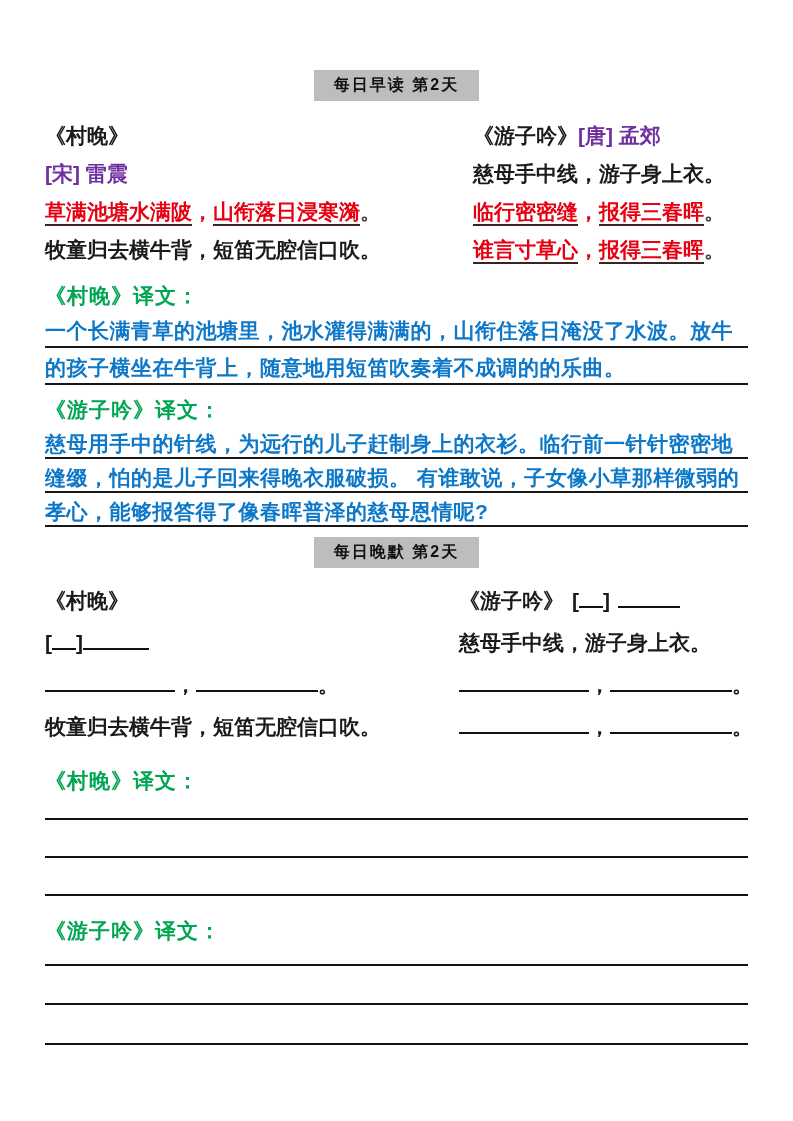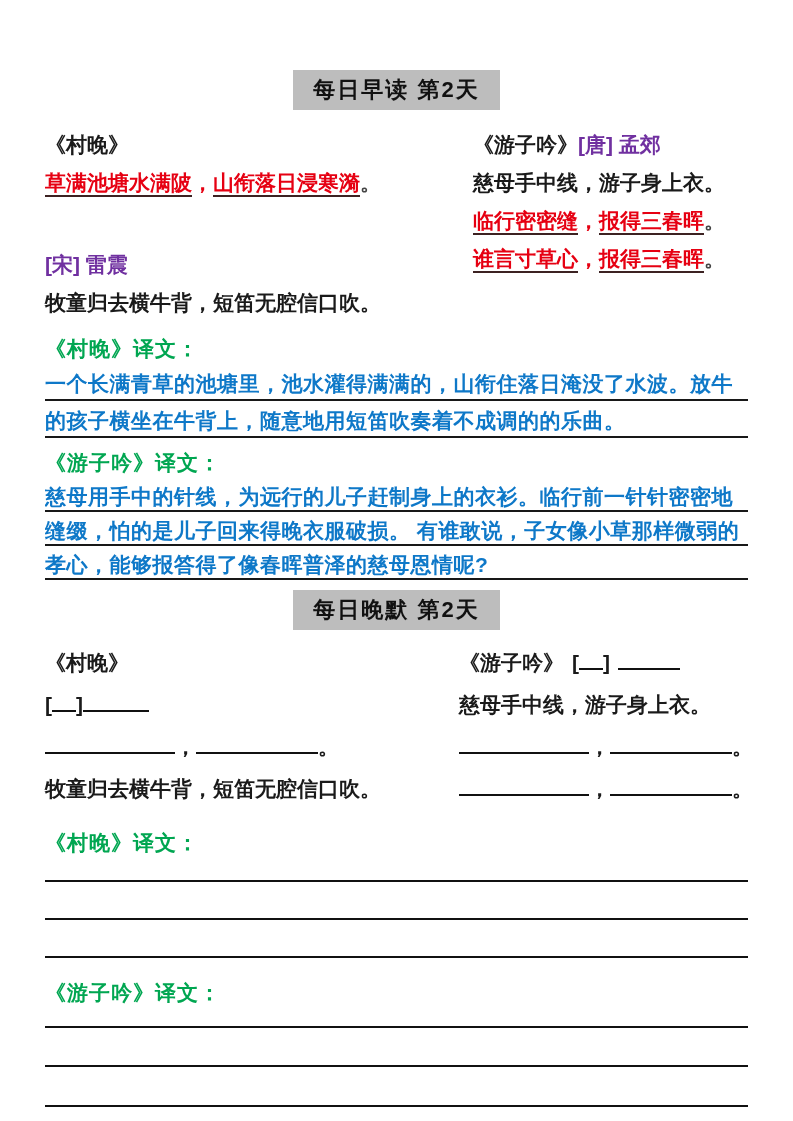--- a/index.html
+++ b/index.html
@@ -12,33 +12,33 @@
     overflow:hidden;
   }
   .page { padding:70px 45px 0 45px; }
 
   
   .sec-title-row { text-align:center; }
   .hl {
     display:inline-block;
     background:var(--c-title_bg,#bdbdbd);
     color:#111;
-    font-size:22px;
+    font-size:16px;
     padding:5px 20px;
     letter-spacing:2px;
   }
 
   
   .cols { display:flex; margin-top:16px; }
   .col-left  { width:350px; }
   .col-right { margin-left:78px; flex:1; }
   .p-row { line-height:38px; font-size:21px; white-space:nowrap; }
   .center { text-align:left; }
 
-  .c-purple { color:var(--c-purple,#7030a0);margin-top:44px; }
+  .c-purple { color:var(--c-purple,#7030a0); }
   .c-red    { color:var(--c-red,#e60012); }
   .c-green  { color:var(--c-green,#00a651); }
   .c-blue   { color:var(--c-blue,#0e78c8); }
 
   .u { border-bottom:2px solid #3c2222; padding-bottom:1px; }
 
   
   .green-head { font-size:21px; line-height:30px; margin-top:12px; letter-spacing:1px; }
   .t-band {
     height:37px; line-height:40px;
@@ -75,25 +75,25 @@
   <section>
     <div class="sec-title-row">
       <span class="hl">每日早读 第2天</span>
     </div>
 
     <div class="cols">
       <div class="col-left">
         <div class="p-row center">
           <span>《村晚》</span>
         </div>
+        <div class="p-row center c-purple">
+          <span>[宋] 雷震</span>
+        </div>
         <div class="p-row c-red">
           <span class="u">草满池塘水满陂</span><span>，</span><span class="u">山衔落日浸寒漪</span><span style="color:#444">。</span>
-        </div>
-        <div class="p-row center c-purple">
-          <span>[宋] 雷震</span>
         </div>
         <div class="p-row">
           <span>牧童归去横牛背，短笛无腔信口吹。</span>
         </div>
       </div>
 
       <div class="col-right">
         <div class="p-row">
           <span>《游子吟》</span><span class="c-purple">[唐] 孟郊</span>
         </div>

